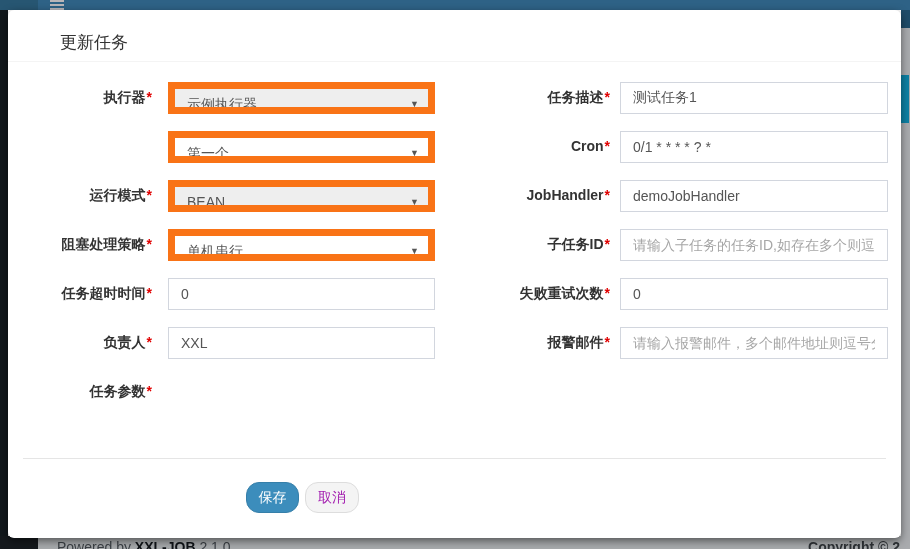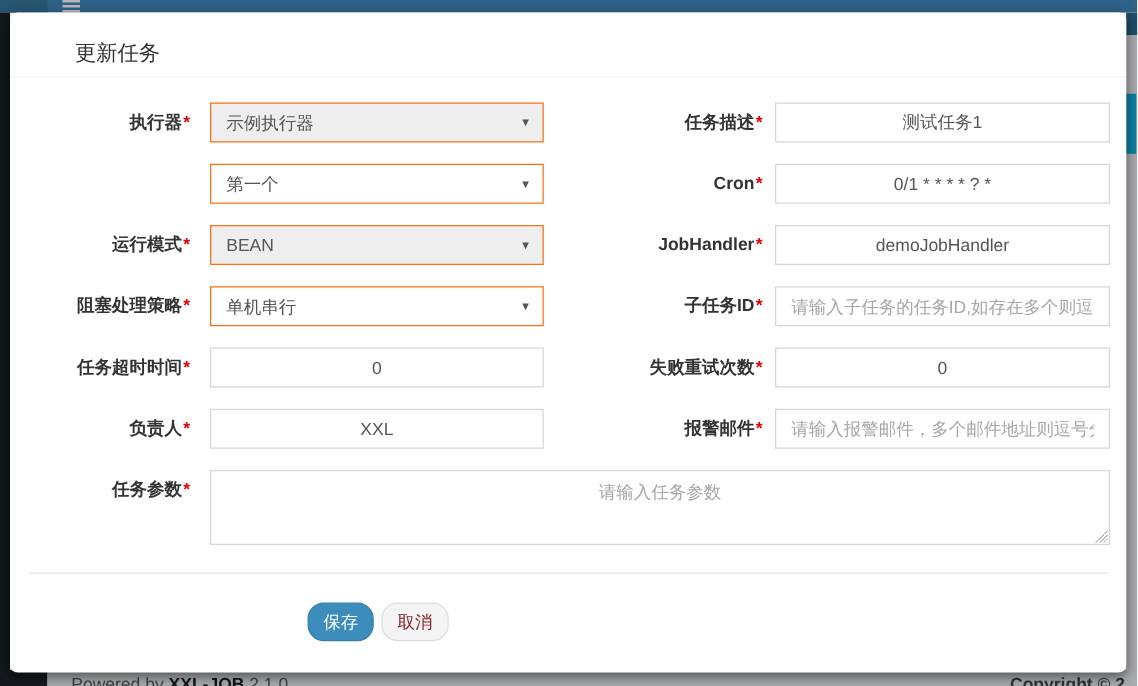--- a/index.html
+++ b/index.html
@@ -39,37 +39,37 @@
   .lbl.c1 { left:0; width:144px; }
   .lbl.c2 { left:435px; width:167px; }
 
   .ctl { position:absolute; top:0; height:32px; }
   .ctl.c1 { left:160px; width:267px; }
   .ctl.c2 { left:612px; width:268px; }
   .ctl.full { left:160px; width:720px; height:60px; }
 
   input.tb, textarea.tb { width:100%; height:100%; border:1px solid #d2d6de; background:#fff;
     font-size:14px; color:#555; padding:6px 12px; outline:none; border-radius:0;
-    font-family:"Liberation Sans","DejaVu Sans",sans-serif;text-align:center; }
+    font-family:"Liberation Sans","DejaVu Sans",sans-serif; }
   input.tb::placeholder, textarea.tb::placeholder { color:#a6a6a6; opacity:1; }
   textarea.tb { resize:none; padding-top:8px; }
   .grip { position:absolute; right:2px; bottom:2px; width:10px; height:10px;
     background:linear-gradient(135deg, transparent 0 50%, #bbb 50% 56%, transparent 56% 66%, #bbb 66% 72%, transparent 72% 82%, #bbb 82% 88%, transparent 88%); }
 
-  .select-box { position:relative; width:100%; height:32px; border:1px solid #f97316; background:#fff;
+  .select-box { position:relative; width:100%; height:32px; border:7px solid #f97316; background:#fff;
     font-size:14px; color:#555; line-height:30px; padding:0 24px 0 12px; cursor:pointer;
     white-space:nowrap; overflow:hidden; }
   .select-box.disabled { background:#eeeeee; cursor:default; }
   .select-box .caret { position:absolute; right:9px; top:0; font-size:9px; color:#555; }
 
   .form-divider { position:absolute; left:15px; right:15px; top:448px; border-top:1px solid #e5e5e5; }
   .btn { position:absolute; top:472px; height:31px; font-size:14px; border-radius:13px; cursor:pointer;
     font-family:"Liberation Sans","DejaVu Sans",sans-serif; }
   .btn-save { left:238px; width:53px; background:#3c8dbc; border:1px solid #367fa9; color:#fff; }
-  .btn-cancel { left:297px; width:54px; background:#f4f4f4; border:1px solid #ddd; color:#7f1d1d; }
+  .btn-cancel { left:297px; width:54px; background:#f4f4f4; border:1px solid #ddd; color:#a21caf; }
 </style>
 </head>
 <body>
 
 <div id="stage">
 
   <div class="navbar-strip"></div>
   <div class="logo-strip"></div>
   <div class="hamburger">
       <i></i>
@@ -133,21 +133,20 @@
           <div class="ctl c2"><input class="tb" type="text" value="0" style=""></div>
         </div>
         <div class="frow">
           <span class="lbl c1">负责人<i class="req">*</i></span>
           <div class="ctl c1"><input class="tb" type="text" value="XXL" style=""></div>
           <span class="lbl c2">报警邮件<i class="req">*</i></span>
           <div class="ctl c2"><input class="tb" type="text" placeholder="请输入报警邮件，多个邮件地址则逗号分隔" style=""></div>
         </div>
         <div class="frow ta">
           <span class="lbl c1">任务参数<i class="req">*</i></span>
-          <div class="ctl full" style="position: absolute;"><textarea class="tb" placeholder="请输入任务参数" style=""></textarea><span class="grip"></span></div>
         </div>
       </div>
 
     <div class="form-divider"></div>
     <button class="btn btn-save">保存</button>
     <button class="btn btn-cancel">取消</button>
   </div>
 </div>
 
 </body></html>

